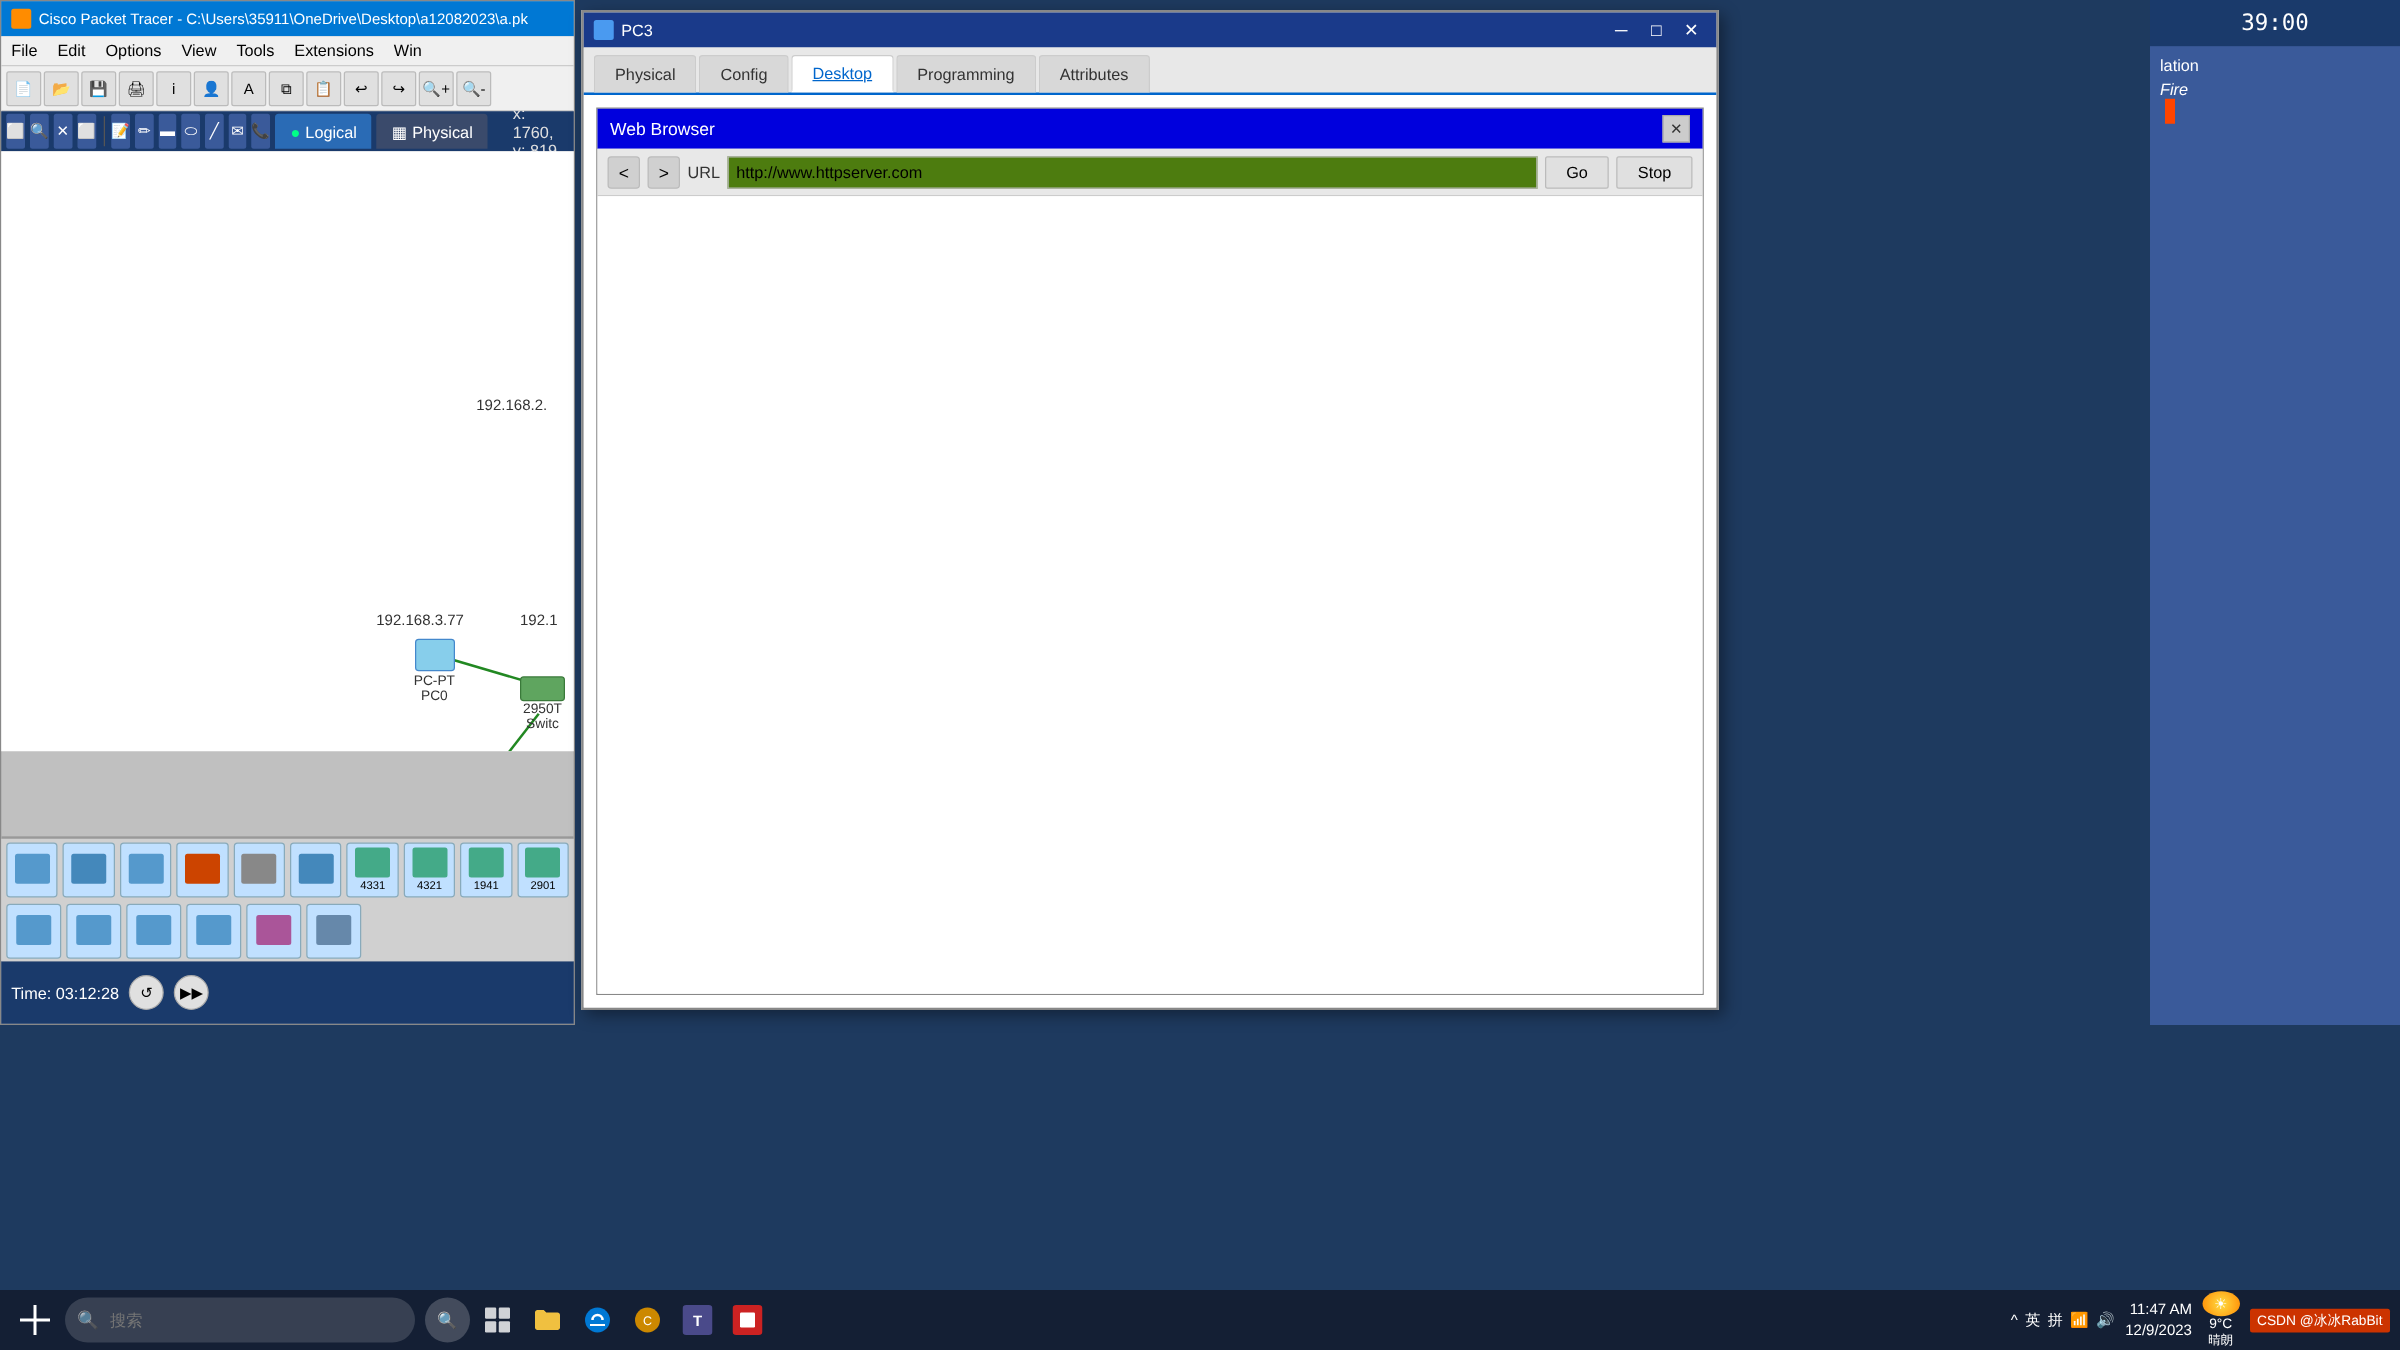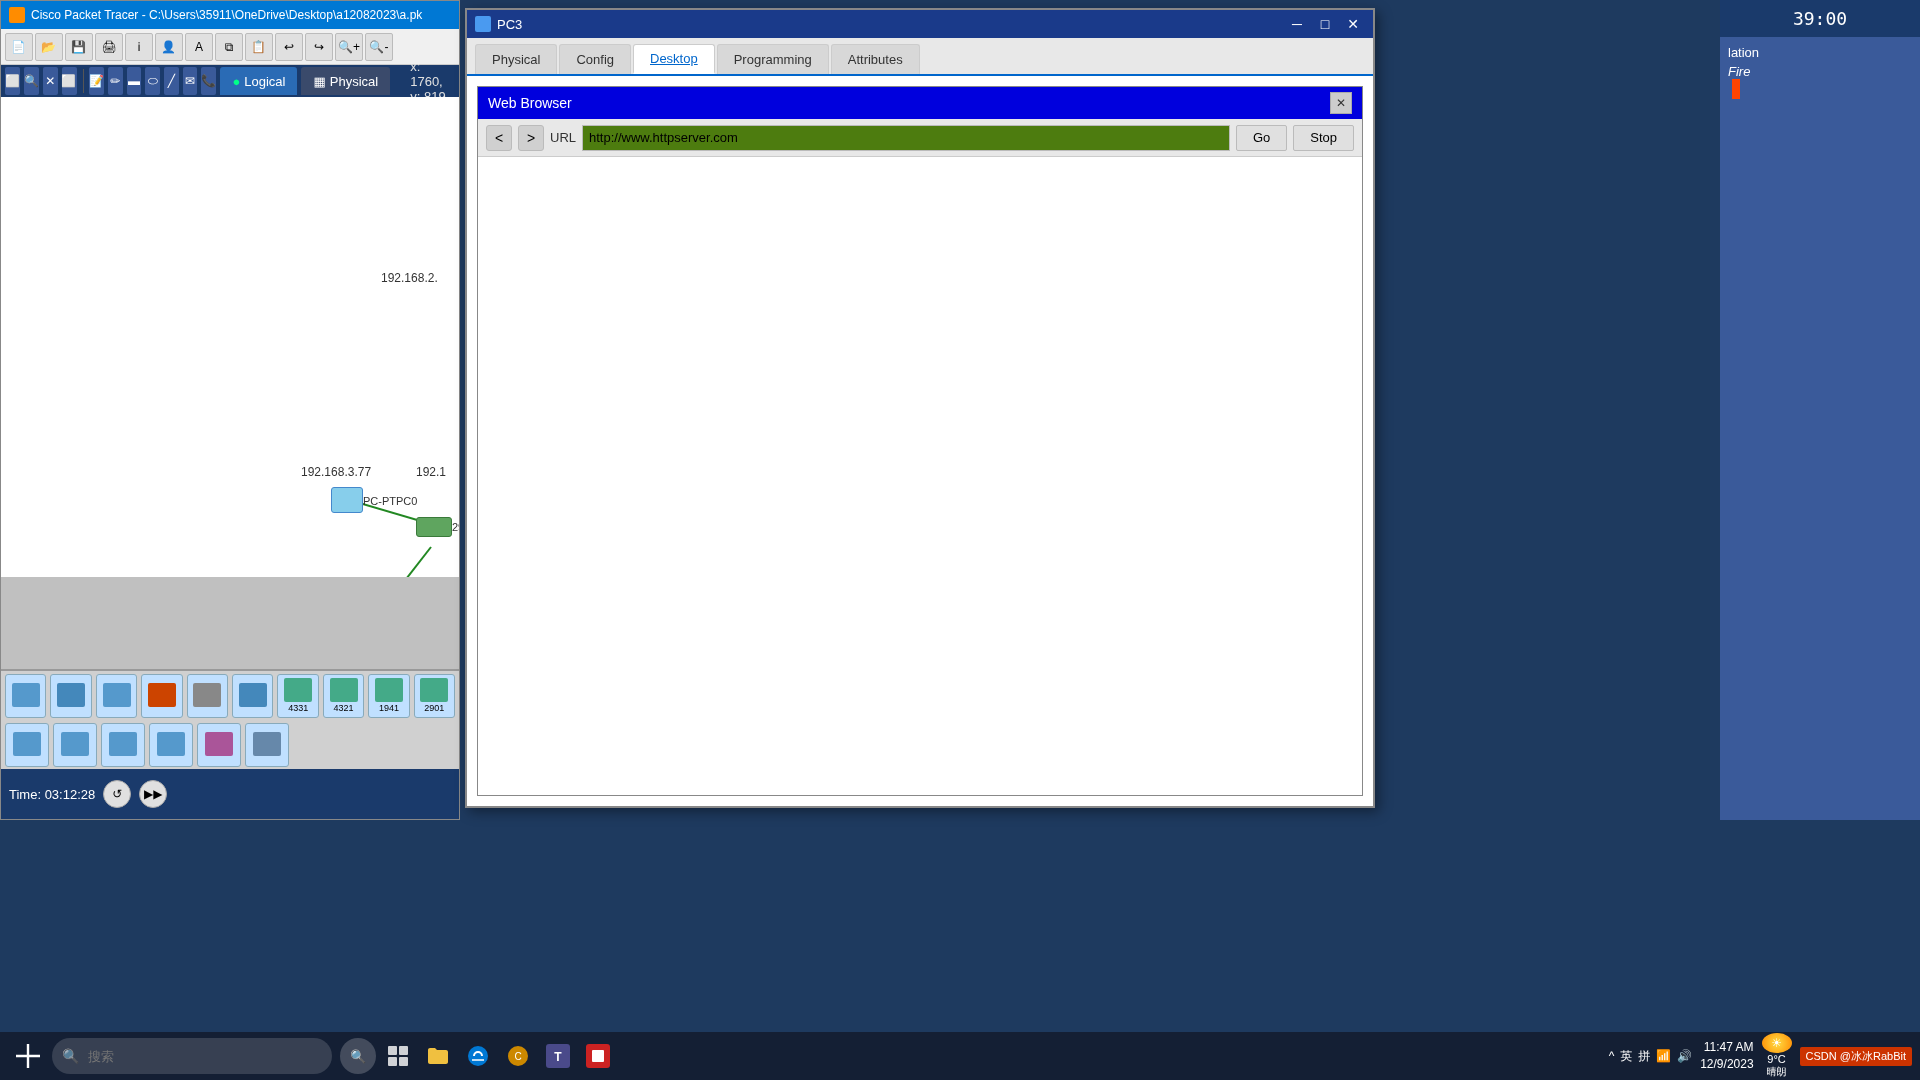--- a/index.html
+++ b/index.html
@@ -93,20 +93,21 @@
 
     .network-label {
       position: absolute;
       font-size: 12px;
       color: #333;
     }
 
     .device-group {
       position: absolute;
       display: flex;
+      flex-direction: column;
       align-items: center;
       font-size: 11px;
       color: #333;
     }
     .device-icon {
       width: 36px; height: 28px;
       background: #87ceeb;
       border: 1px solid #4a90d9;
       border-radius: 3px;
       margin-bottom: 2px;
@@ -441,20 +442,29 @@
       width: 100%; height: 100%;
     }
   </style>
 </head>
 <body>
 
 <div class="cpt-window">
   <div class="cpt-titlebar">
     <span class="title-icon"></span>
     <span>Cisco Packet Tracer - C:\Users\35911\OneDrive\Desktop\a12082023\a.pk</span>
+  </div>
+  <div class="cpt-menubar">
+    <span>File</span>
+    <span>Edit</span>
+    <span>Options</span>
+    <span>View</span>
+    <span>Tools</span>
+    <span>Extensions</span>
+    <span>Win</span>
   </div>
   <div class="cpt-toolbar">
     <div class="toolbar-btn">📄</div>
     <div class="toolbar-btn">📂</div>
     <div class="toolbar-btn">💾</div>
     <div class="toolbar-btn">🖨</div>
     <div class="toolbar-btn">ℹ</div>
     <div class="toolbar-btn">👤</div>
     <div class="toolbar-btn">A</div>
     <div class="toolbar-btn">⧉</div>
@@ -491,21 +501,21 @@
   </div>
 
   <div class="cpt-main" style="height:480px;">
     <svg class="network-svg">
 
       <line x1="355" y1="405" x2="440" y2="430" stroke="#228822" stroke-width="2"></line>
 
       <line x1="430" y1="450" x2="395" y2="495" stroke="#228822" stroke-width="2"></line>
     </svg>
 
-    <div class="network-label" style="left:380px;top:174px;">192.168.2.</div>
+    <div class="network-label" style="left:380px;top:196px;">192.168.2.</div>
     <div class="network-label" style="left:300px;top:368px;">192.168.3.77</div>
     <div class="network-label" style="left:415px;top:368px;">192.1</div>
 
     <div class="device-group" style="left:330px;top:390px;">
       <div class="device-icon" style="background:#87ceeb;border:1px solid #4488cc;width:32px;height:26px;"></div>
       <span>PC-PT</span>
       <span>PC0</span>
     </div>
 
     <div class="device-group" style="left:415px;top:420px;">

